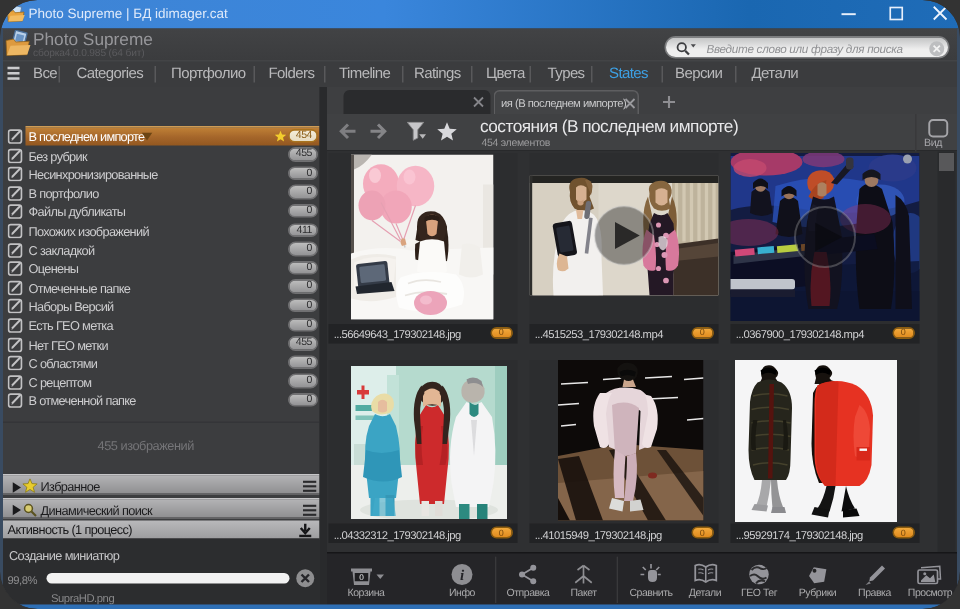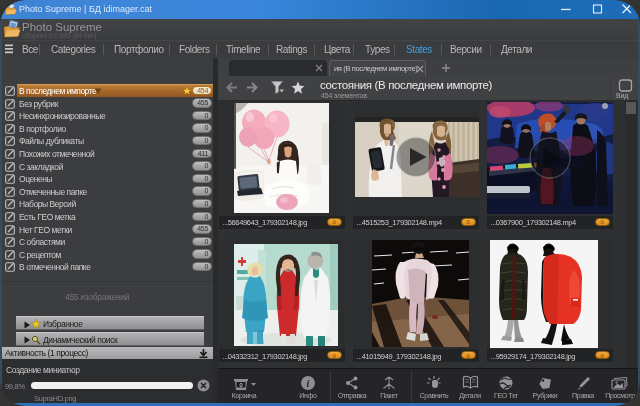--- a/index.html
+++ b/index.html
@@ -35,21 +35,21 @@
 .lrow .txt { position:absolute; left:19px; top:2px; font-size:8.5px; color:#cdcdcf; letter-spacing:-0.45px; }
 .lrow svg.ric { position:absolute; left:5px; top:1px; }
 .badge { position:absolute; left:192px; top:1.5px; width:20px; height:9.5px; border-radius:5px;
   background:linear-gradient(#bdbdbd,#939395); border:1px solid #707072;
   font-size:7px; color:#2e2e30; text-align:right; padding-right:3px; line-height:8px; letter-spacing:-0.3px;}
 .hl { background:linear-gradient(#c08136,#a4652a 55%,#935820); border-top:1px solid #cf9c55; }
 .hlbadge { background:linear-gradient(#f3ecd9,#e7dcc2); border:1px solid #a8731f; color:#8a5c16; }
 
 .countlbl { position:absolute; left:17px; top:234px; font-size:8.5px; color:#757578; letter-spacing:-0.3px;margin-left:48px; }
 
-.secbar { position:absolute; left:16px; width:188px; height:14px;
+.secbar { position:absolute; left:0; width:213px; height:14px;
   background:linear-gradient(#b3b3b5,#8f8f91); border-top:1px solid #c6c6c8; border-bottom:1px solid #626264;padding-left:12px; }
 .secbar .stxt { position:absolute; left:27px; top:2px; font-size:8.5px; color:#1c1c1e; letter-spacing:-0.4px; }
 .actbar { position:absolute; left:0; width:213px; height:13px;
   background:linear-gradient(#b9b9bb,#9d9d9f); border-bottom:1px solid #626264; }
 .actbar .stxt { position:absolute; left:5px; top:1.5px; font-size:8.5px; color:#161618; letter-spacing:-0.4px; }
 .actbody { position:absolute; left:0; top:359px; width:213px; height:44px; background:#2c2d2f; }
 
 
 .gap { position:absolute; left:213px; top:58px; width:5px; height:345px; background:#292a2c; }
 
@@ -104,20 +104,32 @@
   <div class="apphdr"></div>
   <svg class="abs" style="left:3px;top:20px" width="18" height="19" viewBox="0 0 18 19">
     <rect x="6" y="1" width="8" height="10" rx="0.5" fill="#b8cfe8" stroke="#4a6f9a" stroke-width="0.9" transform="rotate(14 10 6)"></rect>
     <rect x="7.5" y="3" width="5" height="5" fill="#6a94c4" transform="rotate(14 10 6)"></rect>
     <path d="M1 7 L6 6 L7.5 8 L16.5 7.5 L15 16.5 L1.5 17 Z" fill="#dd9a3f" stroke="#8a5e1a" stroke-width="0.5"></path>
     <path d="M1.7 16.8 L4 10.5 L17.3 10 L15.2 16.3 Z" fill="#edb763"></path>
   </svg>
   <div class="apptitle">Photo Supreme</div>
   <div class="appver">сборка4.0.0.985 (64 бит)</div>
 
+  <div class="search">
+    <svg class="abs" style="left:6px;top:2px" width="16" height="11" viewBox="0 0 16 11">
+      <circle cx="4.5" cy="4.5" r="2.8" fill="none" stroke="#3c3d40" stroke-width="1.2"></circle>
+      <path d="M6.8 6.8 L9.3 9.3" stroke="#3c3d40" stroke-width="1.5"></path>
+      <path d="M10.5 2.5 l3.4 0 l-1.7 2.2 z" fill="#4a4b4e"></path>
+    </svg>
+    <span class="ph">Введите слово или фразу для поиска</span>
+    <svg class="abs" style="left:175px;top:2.5px" width="11" height="11" viewBox="0 0 11 11">
+      <circle cx="5.5" cy="5.5" r="5" fill="#bdbec0"></circle>
+      <path d="M3.4 3.4 L7.6 7.6 M7.6 3.4 L3.4 7.6" stroke="#f2f2f2" stroke-width="1.2"></path>
+    </svg>
+  </div>
 
   <div class="tabbar"></div>
   <svg class="abs" style="left:4px;top:43px" width="12" height="12" viewBox="0 0 12 12">
     <rect x="1" y="1.5" width="8" height="1.7" fill="#cbcbcd"></rect>
     <rect x="1" y="5" width="8" height="1.7" fill="#cbcbcd"></rect>
     <rect x="1" y="8.5" width="8" height="1.7" fill="#cbcbcd"></rect>
   </svg>
   <span class="tb" style="left:22px">Все</span>
   <div class="tbsep" style="left:38.5px"></div>
   <span class="tb" style="left:51px">Categories</span>
@@ -192,21 +204,21 @@
         </svg>
         <span class="txt">Файлы дубликаты</span>
         <div class="badge">0</div>
       </div>
   <div class="lrow" style="top:89.0px">
         <svg class="ric" width="11" height="11" viewBox="0 0 11 11">
           <rect x="0.7" y="1.7" width="8.6" height="8.6" rx="1.5" fill="none" stroke="#c2c2c4" stroke-width="1.1"></rect>
           <path d="M3 8 L8.6 2.2" stroke="#c2c2c4" stroke-width="1.3"></path>
           <path d="M3 8 l-0.5 0.6 l0.9 0.1 z" fill="#c2c2c4"></path>
         </svg>
-        <span class="txt">Похожих отмеченной</span>
+        <span class="txt">Похожих изображений</span>
         <div class="badge">411</div>
       </div>
   <div class="lrow" style="top:114.2px">
         <svg class="ric" width="11" height="11" viewBox="0 0 11 11">
           <rect x="0.7" y="1.7" width="8.6" height="8.6" rx="1.5" fill="none" stroke="#c2c2c4" stroke-width="1.1"></rect>
           <path d="M3 8 L8.6 2.2" stroke="#c2c2c4" stroke-width="1.3"></path>
           <path d="M3 8 l-0.5 0.6 l0.9 0.1 z" fill="#c2c2c4"></path>
         </svg>
         <span class="txt">Оценены</span>
         <div class="badge">0</div>

